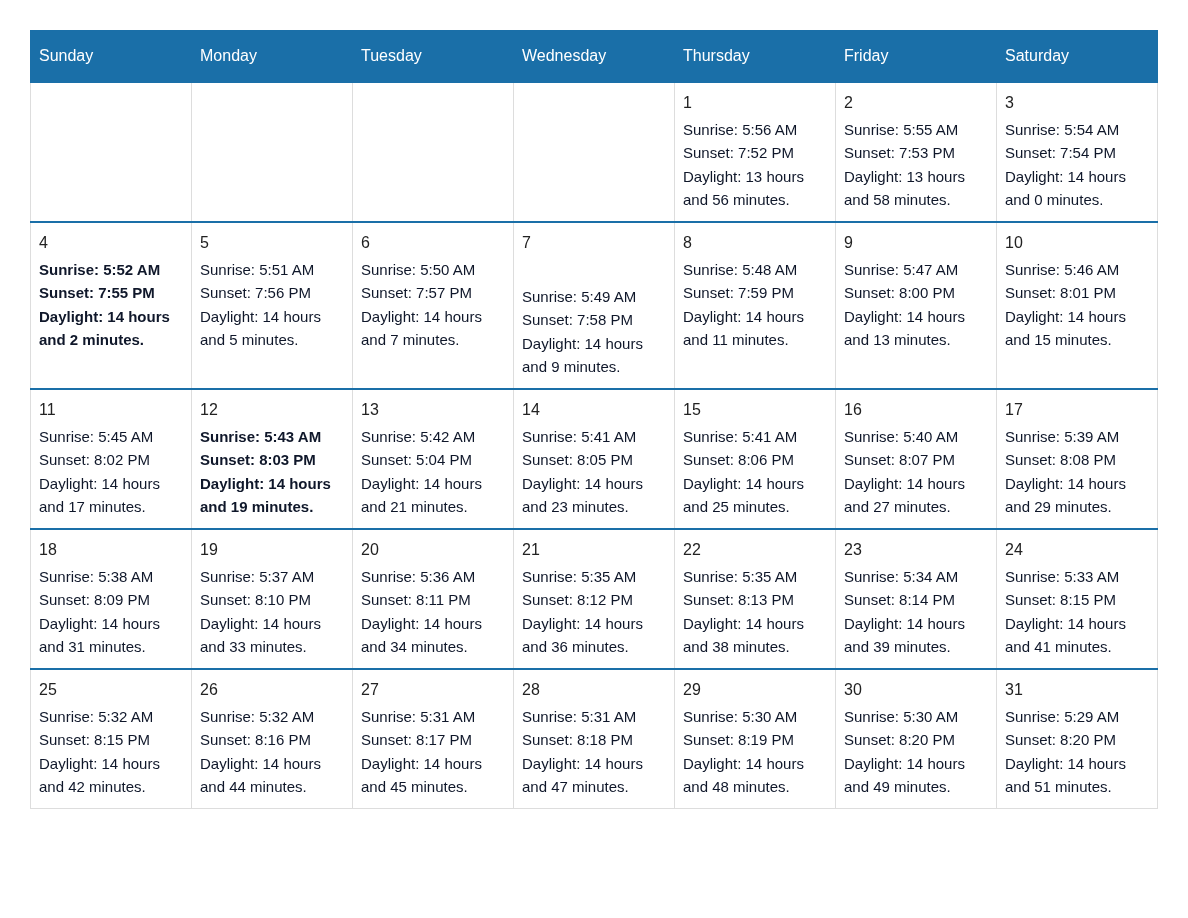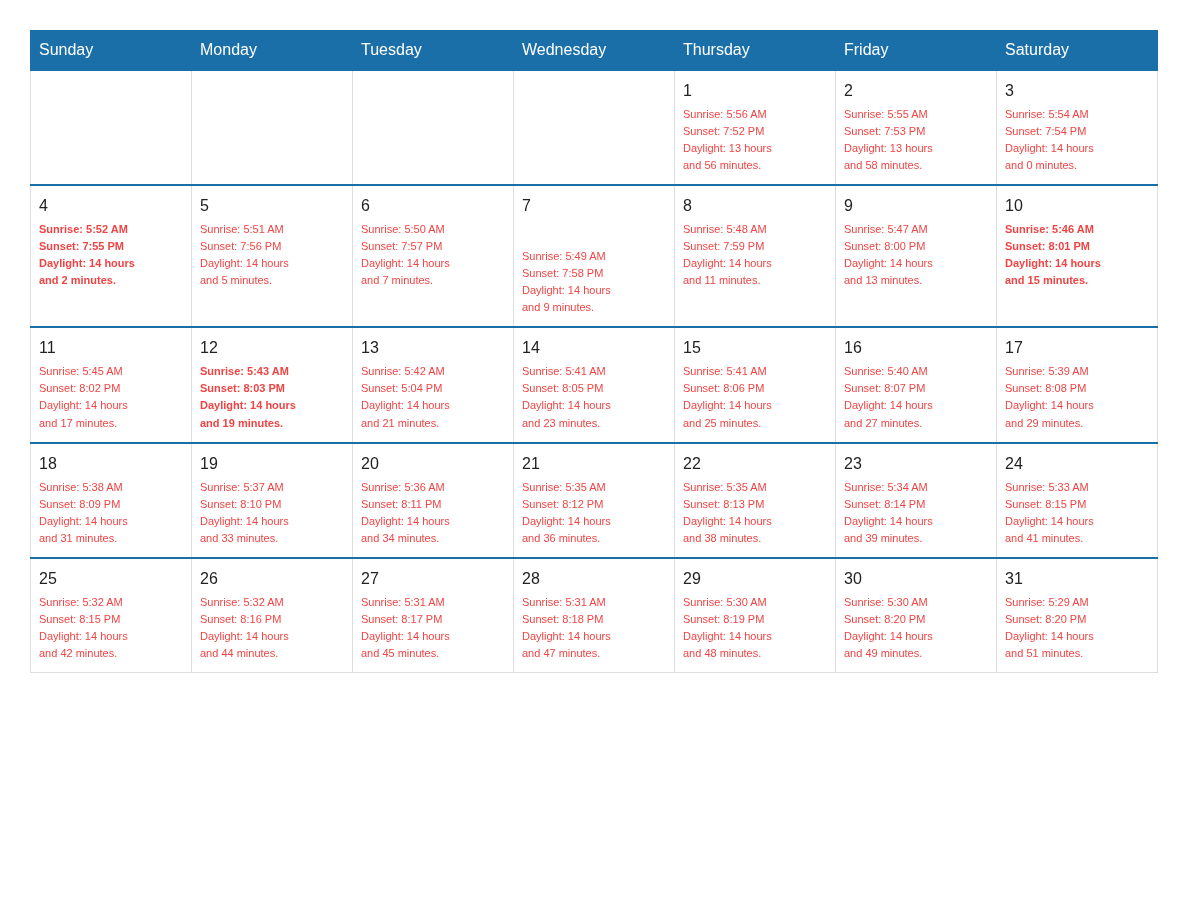--- a/index.html
+++ b/index.html
@@ -69,21 +69,21 @@
     .calendar {
       width: 100%;
       border-collapse: collapse;
       margin-top: 10px;
     }
     .calendar thead th {
       background-color: #1a6fa8;
       color: #fff;
       font-size: 16px;
       font-weight: normal;
-      padding: 10px 8px;
+      padding: 16px 8px;
       text-align: left;
       border: 1px solid #1a6fa8;
     }
     .calendar tbody td {
       vertical-align: top;
       padding: 8px 8px 10px 8px;
       border: 1px solid #ccc;
       width: calc(100% / 7);
       font-size: 13px;
       line-height: 1.5;
@@ -99,22 +99,22 @@
       border-bottom: 1px solid #ddd;
     }
     .day-number {
       font-size: 16px;
       font-weight: normal;
       color: #222;
       display: block;
       margin-bottom: 3px;
     }
     .day-info {
-      font-size: 11px;
-      color: #ef4444;
+      font-size: 15px;
+      color: #0f172a;
       line-height: 1.55;
     }
     .empty-cell {
       background: #fff;
     }
   </style>
 </head>
 <body>
 
 <div class="header">
@@ -198,21 +198,21 @@
         </td>
         <td>
           <span class="day-number">9</span>
           <div class="day-info" style="white-space: pre-line;">Sunrise: 5:47 AM
 Sunset: 8:00 PM
 Daylight: 14 hours
 and 13 minutes.</div>
         </td>
         <td>
           <span class="day-number">10</span>
-          <div class="day-info" style="white-space: pre-line; font-weight: bold;">Sunrise: 5:46 AM
+          <div class="day-info" style="white-space: pre-line;">Sunrise: 5:46 AM
 Sunset: 8:01 PM
 Daylight: 14 hours
 and 15 minutes.</div>
         </td>
       </tr>
       <tr>
         <td>
           <span class="day-number">11</span>
           <div class="day-info" style="white-space: pre-line;">Sunrise: 5:45 AM
 Sunset: 8:02 PM

